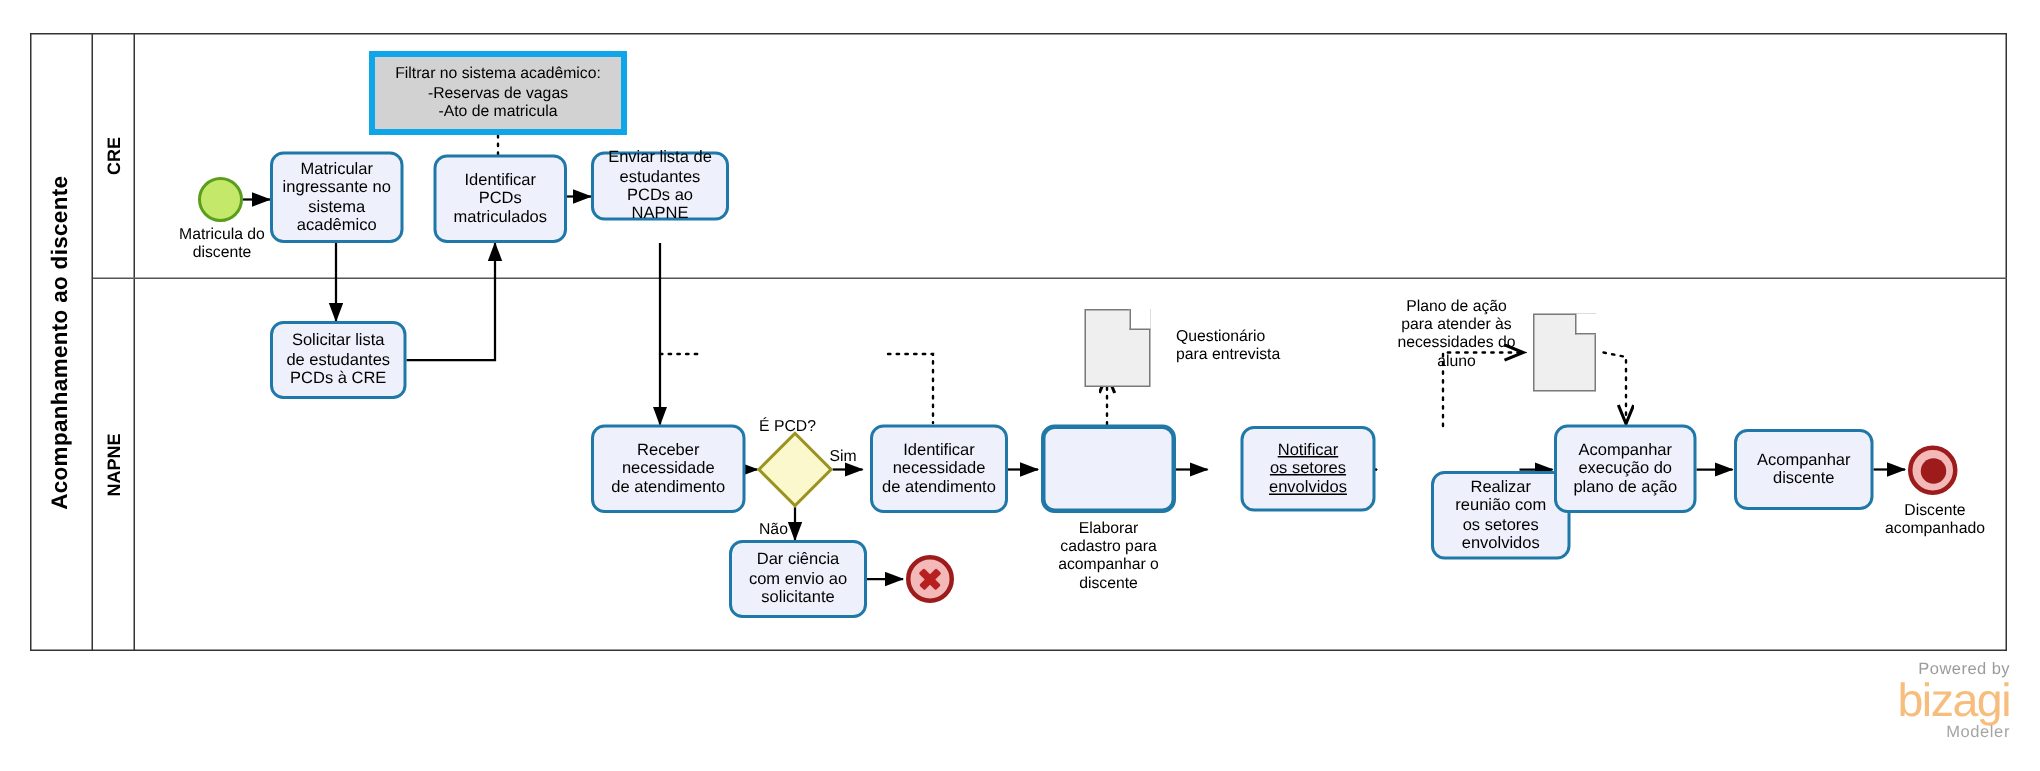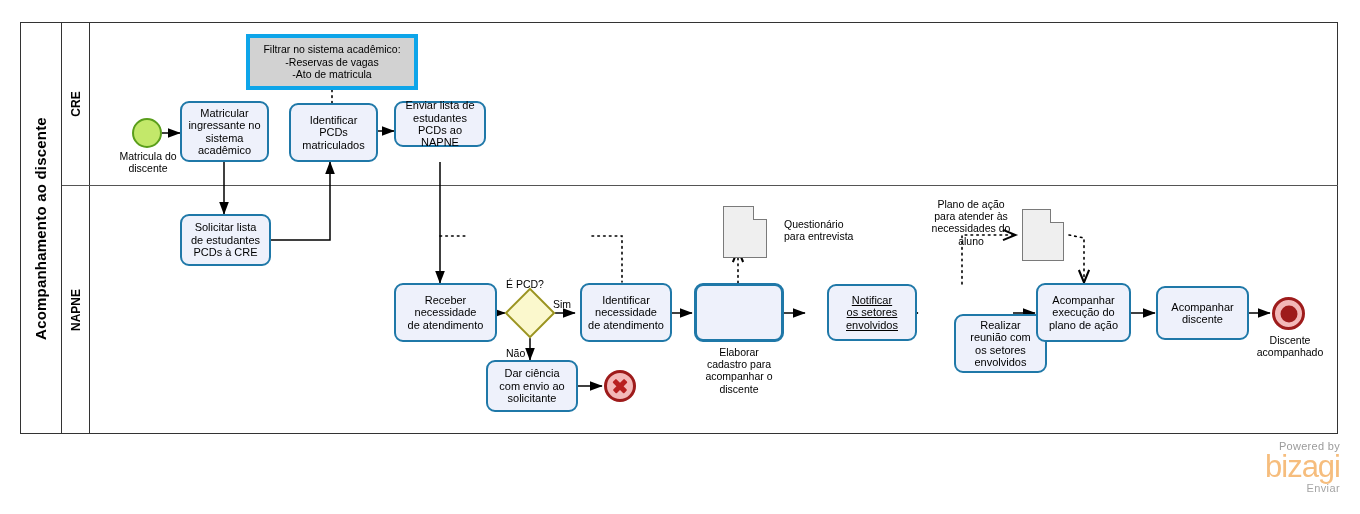--- a/index.html
+++ b/index.html
@@ -221,16 +221,16 @@
 
   <div class="ev ev-term" style="left:1272px;top:297px;width:33px;height:33px;">
     <span class="inner"></span>
   </div>
   <div class="lbl" style="left:1242px;top:334px;width:96px;white-space:pre-line;">Discente
 acompanhado</div>
 
   <div class="logo" style="left:1218px;top:440px;width:122px;">
     <div class="pw">Powered by</div>
     <div class="bz">bizagi</div>
-    <div class="md">Enviar</div>
+    <div class="md">Modeler</div>
   </div>
 
 </div>
 
 </body></html>

